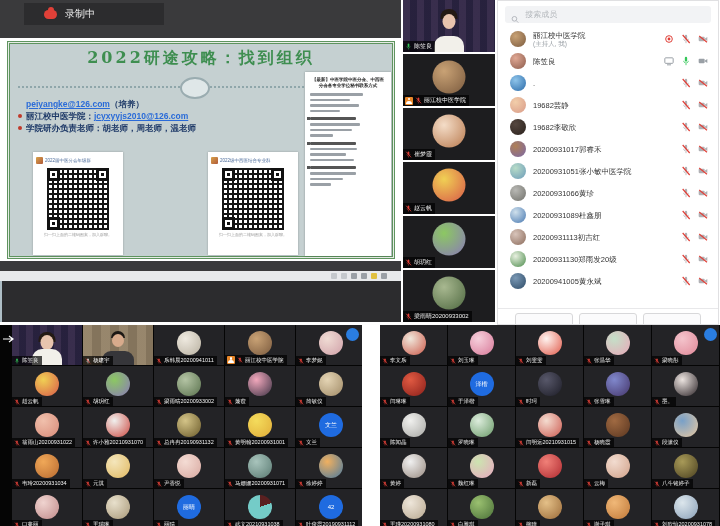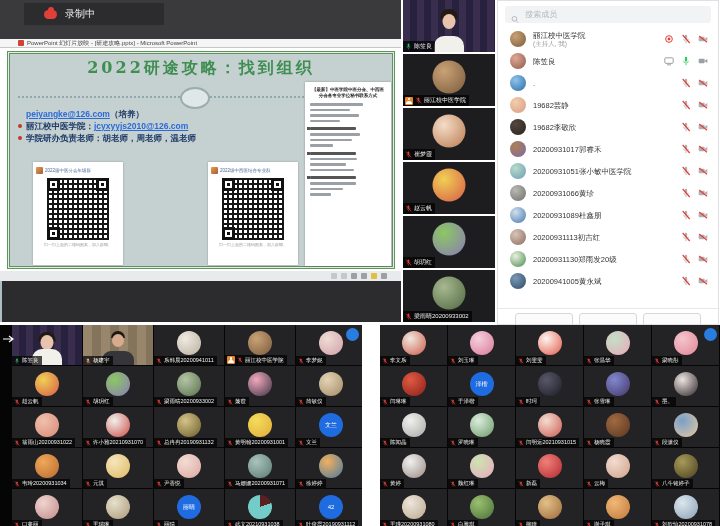--- a/index.html
+++ b/index.html
@@ -9,21 +9,21 @@
   #shared{position:absolute;left:0;top:0;width:401px;height:322px;background:#3a3a3c;}
   .rec-badge{position:absolute;left:24px;top:3px;width:140px;height:22px;background:#2c2c2e;
              display:flex;align-items:center;gap:8px;padding-left:20px;box-sizing:border-box;}
   .rec-cloud{width:13px;height:9px;background:#e04038;border-radius:5px;position:relative;}
   .rec-cloud::before{content:"";position:absolute;left:4px;top:-3px;width:6px;height:6px;border-radius:50%;background:#e04038;}
   .rec-label{color:#f0f0f0;font-size:10px;}
   .ppt-titlebar{position:absolute;left:0;top:39px;width:401px;height:9px;background:#f5f5f5;
                 display:flex;align-items:center;gap:3px;padding-left:18px;box-sizing:border-box;border-bottom:1px solid #c8c8c8;}
   .ppt-ico{width:6px;height:6px;background:#cf4332;border-radius:1px;flex:none;}
   .ppt-title{font-size:6px;color:#444;white-space:nowrap;overflow:hidden;}
-  .ppt-window{position:absolute;left:0;top:48px;width:401px;height:223px;background:#ffffff;}
+  .ppt-window{position:absolute;left:0;top:38px;width:401px;height:223px;background:#ffffff;}
   .slide{position:absolute;left:7px;top:3px;width:386px;height:216px;background:#c5d0d1;
          border:1px solid #5f945f;box-shadow:inset 0 0 0 1px #e6ece6, inset 0 0 0 2px #5f945f;overflow:hidden;}
   .slide-title{position:absolute;left:0;top:6px;width:100%;text-align:center;
                font-family:"DejaVu Serif",serif;font-size:16px;letter-spacing:3px;color:#3e8e50;font-weight:bold;}
   .slide-divider{position:absolute;left:10px;right:10px;top:44px;border-top:2px dotted #8fa6aa;}
   .divider-oval{position:absolute;left:172px;top:35px;width:26px;height:18px;border:2px solid #9aacb0;
                 border-radius:50%;background:#dfe7e8;}
   .bullets{position:absolute;left:8px;top:56px;width:286px;}
   .bline{display:flex;align-items:flex-start;font-size:8.5px;line-height:12px;font-weight:bold;color:#1f3a68;}
   .bline .bm{width:4px;height:4px;border-radius:50%;background:#c0392b;margin:4px 4px 0 2px;flex:none;}

